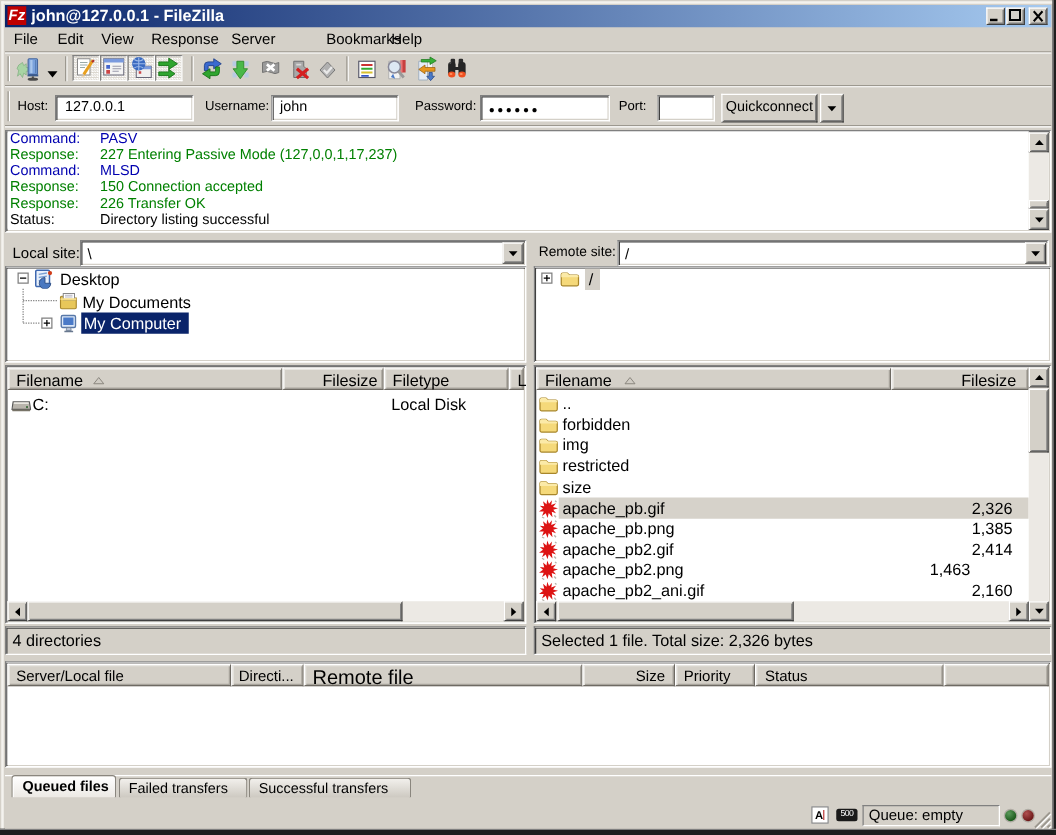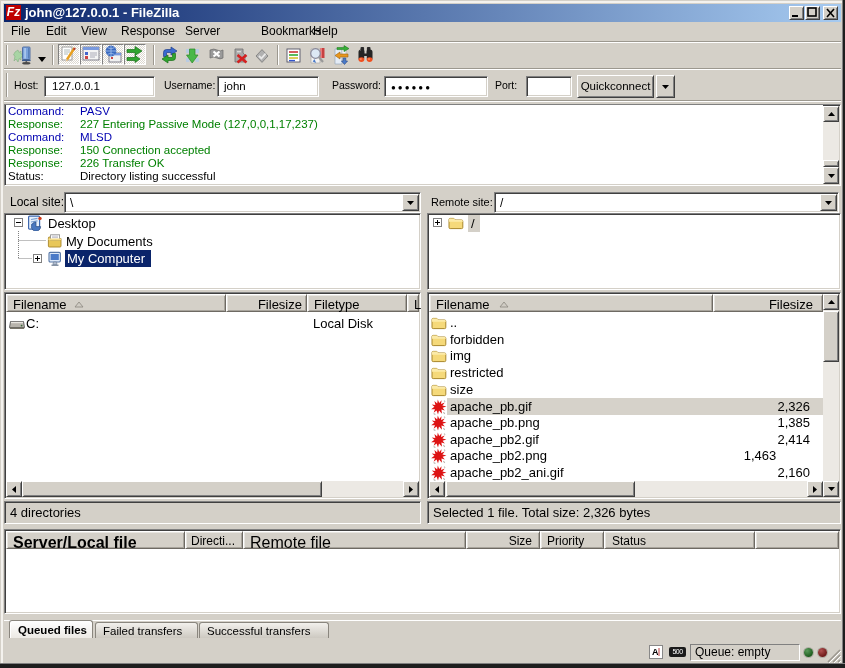--- a/index.html
+++ b/index.html
@@ -405,21 +405,21 @@
 </div>
 
 <div class="abs s2" style="left:4px;top:501px;width:417px;height:23px;background:#D4D0C8;"></div>
 <div class="abs" style="left:10px;top:502px;width:400px;height:21px;line-height:21px;font-size:13px;">4 directories</div>
 <div class="abs s2" style="left:427px;top:501px;width:414px;height:23px;background:#D4D0C8;"></div>
 <div class="abs" style="left:433px;top:502px;width:400px;height:21px;line-height:21px;font-size:13px;">Selected 1 file. Total size: 2,326 bytes</div>
 
 <div class="abs s2" style="left:4px;top:529px;width:837px;height:85px;background:#fff;"></div>
 <div class="abs" id="queue" style="left:6px;top:531px;width:833px;height:81px;background:#fff;"></div>
 <div class="abs hdr" style="left:6px;top:531px;width:179px;height:18px;">
-    <div style="margin:2px 0 0 6px;font-size:16px;font-weight:bold;">Server/Local file</div>
+    <div style="margin:2px 0 0 6px;font-size:12px;">Server/Local file</div>
   </div>
 <div class="abs hdr" style="left:185px;top:531px;width:58px;height:18px;">
     <div style="margin:2px 0 0 5px;font-size:12px;">Directi...</div>
   </div>
 <div class="abs hdr" style="left:243px;top:531px;width:223px;height:18px;">
     <div style="margin:2px 0 0 6px;font-size:16px;">Remote file</div>
   </div>
 <div class="abs hdr" style="left:466px;top:531px;width:74px;height:18px;">
     <div style="margin:2px 7px 0 0;font-size:12px;text-align:right;">Size</div>
   </div>

